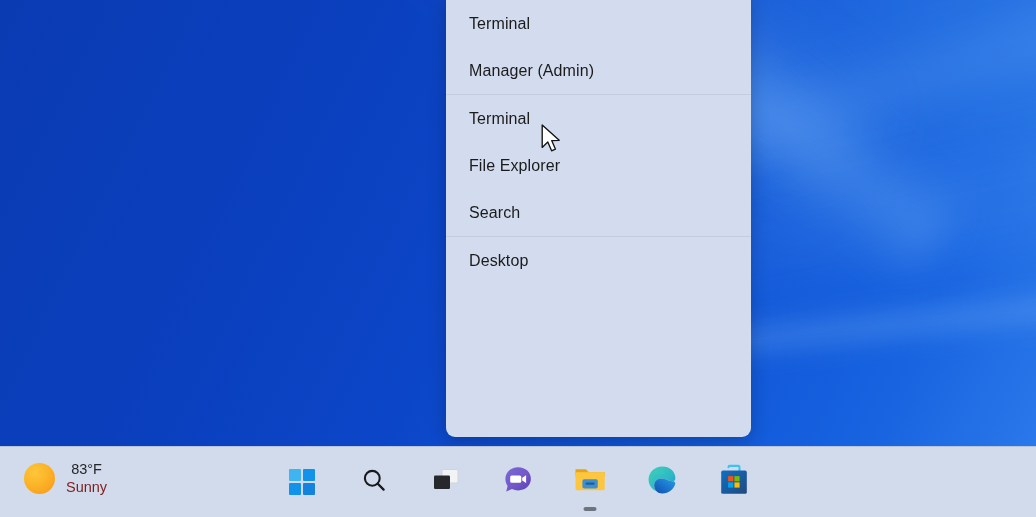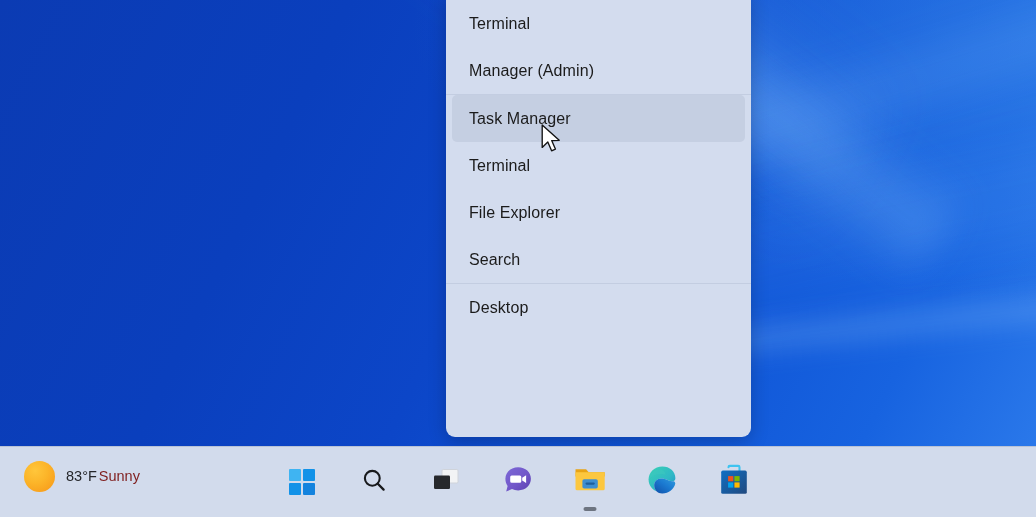--- a/index.html
+++ b/index.html
@@ -156,20 +156,21 @@
   }
   #sun-icon {
     width: 31px;
     height: 31px;
     border-radius: 50%;
     background: radial-gradient(circle at 36% 31%, #ffc63b 0%, #fcb529 42%, #f79517 100%);
     flex: none;
   }
   .weather-text {
     display: flex;
+    flex-direction: column;
     justify-content: center;
     gap: 2px;
     align-items: center;
   }
   .weather-temp {
     font-size: 14.5px;
     color: #25262a;
     line-height: 1.12;
   }
   .weather-cond {
@@ -257,23 +258,20 @@
       <div class="menu-item">
         <span class="menu-label">Terminal</span>
       </div>
 
       <div class="menu-item">
         <span class="menu-label">Manager (Admin)</span>
       </div>
 
       <div class="menu-sep"></div>
 
-      <div class="menu-item selected">
-        <span class="menu-label">Task Manager</span>
-      </div>
 
       <div class="menu-item">
         <span class="menu-label">Terminal</span>
       </div>
 
       <div class="menu-item">
         <span class="menu-label">File Explorer</span>
       </div>
 
       <div class="menu-item">

